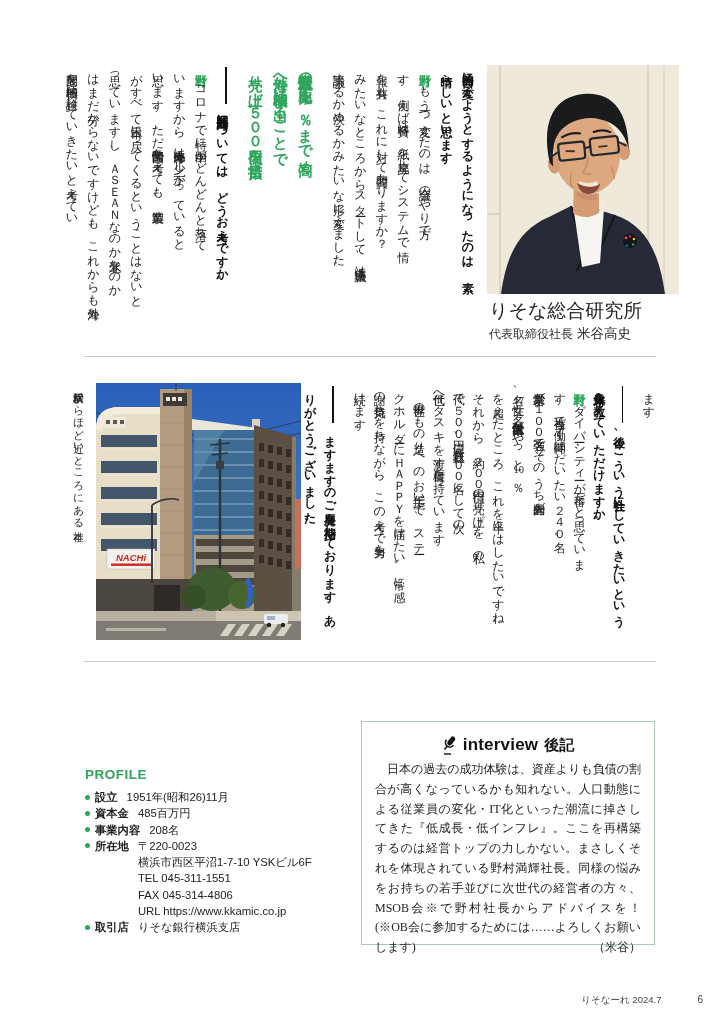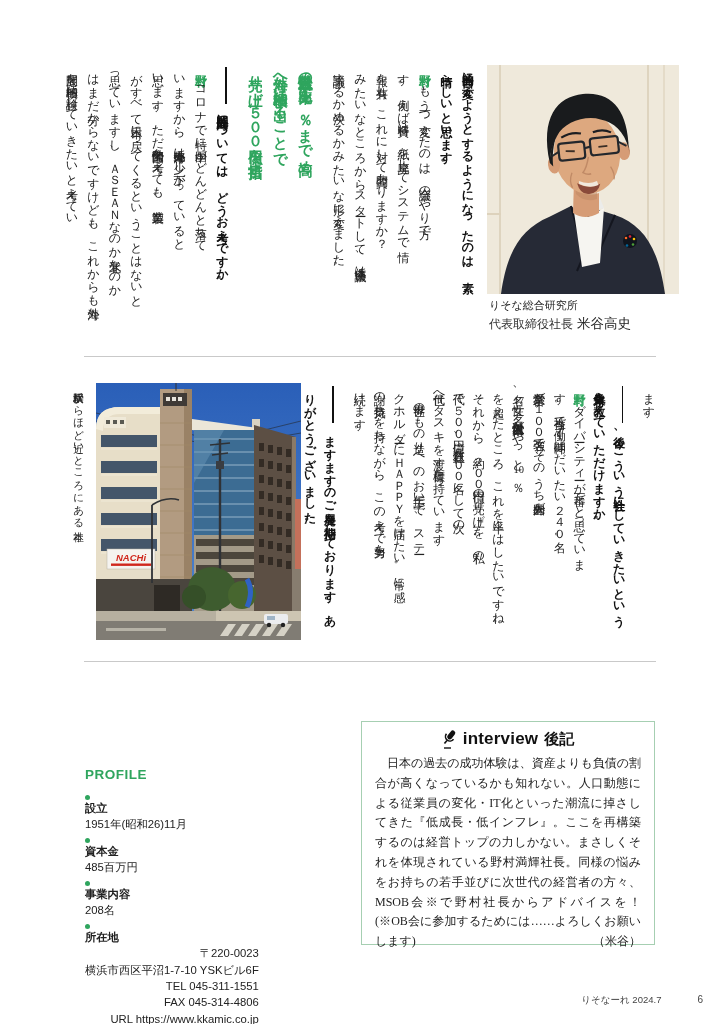--- a/index.html
+++ b/index.html
@@ -20,40 +20,40 @@
   .vcol.gap{margin-block-start:10px;}
   .speaker{color:var(--green);font-family:"Liberation Sans","DejaVu Sans",sans-serif;font-weight:700;}
   .tcy{text-combine-upright:all;-webkit-text-combine:horizontal;font-size:10.5px;letter-spacing:0;}
   .vdash{display:inline-block;width:1.7px;height:37px;background:#111;vertical-align:middle;margin:1px 0 4px 0;}
 
   
   .photo{position:absolute;display:block;}
   #portrait-photo{left:487px;top:65px;width:192px;height:229px;}
   #building-photo{left:96px;top:383px;width:205px;height:257px;}
   .pcaption{position:absolute;left:489px;top:299px;line-height:1.25;}
-  .pcaption .company{font-size:11px;color:#222;}
+  .pcaption .company{font-size:19px;color:#222;}
   .pcaption .role{font-size:12px;color:#333;margin-right:4px;}
   .pcaption .name{font-size:13.5px;color:#222;}
   .vcap{position:absolute;left:72px;top:384px;height:262px;writing-mode:vertical-rl;
         text-orientation:upright;font-size:10.5px;letter-spacing:0.5px;color:#222;}
 
   
   .rule{position:absolute;left:84px;width:572px;height:1px;background:var(--rule);}
 
   
   .profile{position:absolute;left:85px;top:767px;width:285px;}
   .profile h3{margin:0 0 7px 0;font-size:13.5px;font-weight:700;color:var(--green);letter-spacing:0.5px;}
-  .prow{display:flex;align-items:flex-start;font-size:11.3px;line-height:16.3px;color:#222;flex-direction:column;}
+  .prow{display:flex;align-items:flex-start;font-size:11.3px;line-height:16.3px;color:#222;}
   .dot{flex:none;width:5px;height:5px;border-radius:50%;background:var(--green);margin:5.6px 5px 0 0;}
   .plabel{font-weight:700;white-space:nowrap;margin-right:9px;}
-  .pvalue{white-space:pre-line;text-align:right;}
+  .pvalue{white-space:pre-line;}
 
   
   .awbox{position:absolute;left:361px;top:721px;width:294px;height:224px;box-sizing:border-box;
-         border:1.5px solid var(--box-border);background:#fff;padding:5px 13px 6px 13px;}
+         border:1.5px solid var(--box-border);background:#fff;padding:11px 13px 6px 13px;}
   .awtitle{display:flex;align-items:center;justify-content:center;gap:6px;margin:2px 0 5px 0;}
   .awtitle .ten{font-weight:700;font-size:17px;color:#111;letter-spacing:0.2px;}
   .awtitle .tja{font-weight:700;font-size:15px;color:#111;}
   .awbody{margin:0;font-family:"Liberation Serif","DejaVu Serif",serif;font-size:12px;
           line-height:19.8px;text-align:justify;color:#1d1d1d;}
   .aw-sign{float:right;}
 
   
   .footer{position:absolute;top:994px;right:21px;display:flex;align-items:baseline;gap:36px;}
   .footer .brand{font-size:9.5px;color:#444;text-align:center;}

